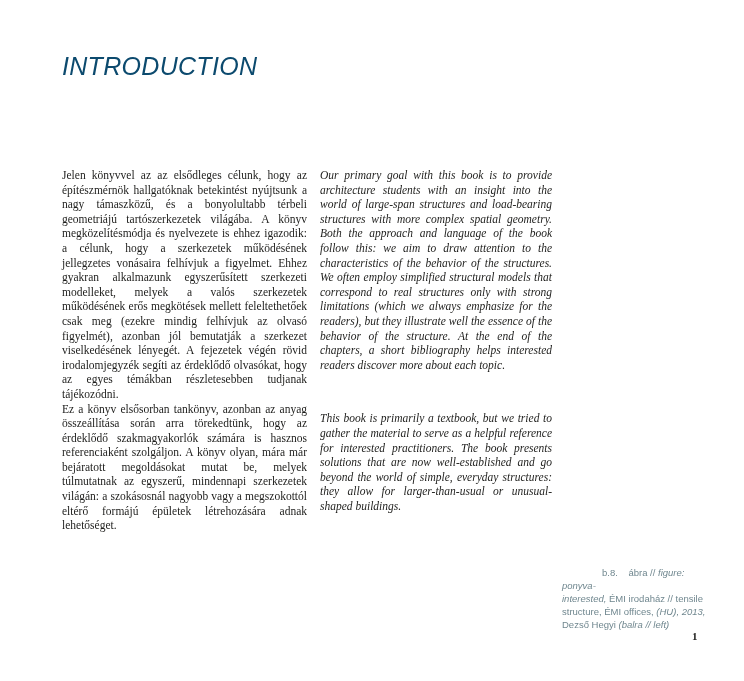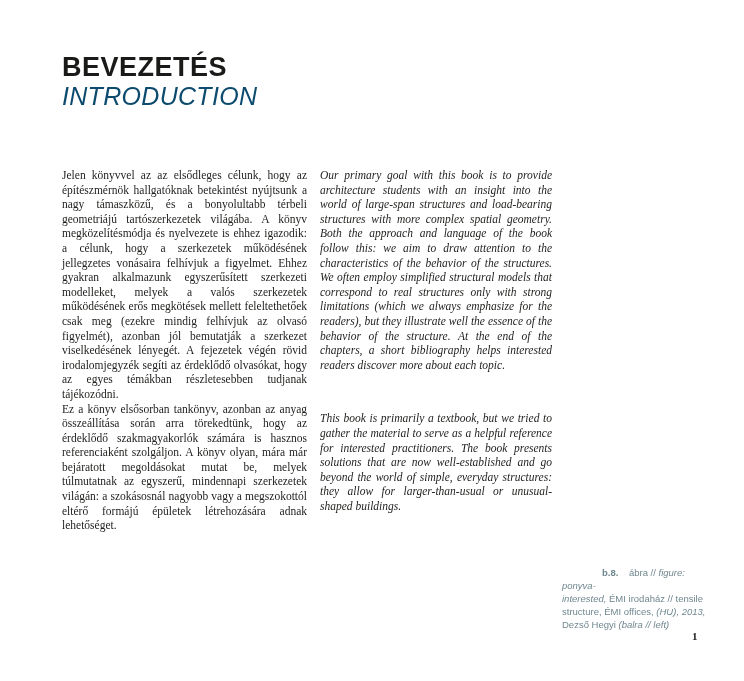--- a/index.html
+++ b/index.html
@@ -53,39 +53,38 @@
   .col-en p + p { margin-top: 39px; }
 
   
   .caption {
     position: absolute; left: 562px; top: 566px; width: 150px;
     font-family: "Liberation Sans", sans-serif;
     font-size: 9.5px;
     line-height: 13px;
   }
   .caption .cap-line { white-space: pre-wrap; }
-  .cap-b { font-weight: bold; padding-left: 40px; }
+  .cap-b { font-weight: normal; padding-left: 40px; }
   .cap-i { font-style: italic; }
 
   
   .page-number {
     position: absolute; left: 692px; top: 630px;
     font-family: "Liberation Serif", serif;
     font-weight: bold;
     font-size: 11px;
     color: #1d1d1b;
   }
 </style>
 </head>
 <body>
 
 <div class="page">
 
   <div class="title-block">
-    <div class="title-hu">BEVEZETÉS</div>
     <div class="title-en">INTRODUCTION</div>
   </div>
 
   <div class="columns">
     <div class="col col-hu">
       <p>Jelen könyvvel az az elsődleges célunk, hogy az építészmérnök hallgatóknak betekintést nyújtsunk a nagy támaszközű, és a bonyolultabb térbeli geometriájú tartószerkezetek világába. A könyv megközelítésmódja és nyelvezete is ehhez igazodik: a célunk, hogy a szerkezetek működésének jellegzetes vonásaira felhívjuk a figyelmet. Ehhez gyakran alkalmazunk egyszerűsített szerkezeti modelleket, melyek a valós szerkezetek működésének erős megkötések mellett feleltethetőek csak meg (ezekre mindig felhívjuk az olvasó figyelmét), azonban jól bemutatják a szerkezet viselkedésének lényegét. A fejezetek végén rövid irodalomjegyzék segíti az érdeklődő olvasókat, hogy az egyes témákban részletesebben tudjanak tájékozódni.</p>
       <p>Ez a könyv elsősorban tankönyv, azonban az anyag összeállítása során arra törekedtünk, hogy az érdeklődő szakmagyakorlók számára is hasznos referenciaként szolgáljon. A könyv olyan, mára már bejáratott megoldásokat mutat be, melyek túlmutatnak az egyszerű, mindennapi szerkezetek világán: a szokásosnál nagyobb vagy a megszokottól eltérő formájú épületek létrehozására adnak lehetőséget.</p>
     </div>
     <div class="col col-en">
       <p>Our primary goal with this book is to provide architecture students with an insight into the world of large-span structures and load-bearing structures with more complex spatial geometry. Both the approach and language of the book follow this: we aim to draw attention to the characteristics of the behavior of the structures. We often employ simplified structural models that correspond to real structures only with strong limitations (which we always emphasize for the readers), but they illustrate well the essence of the behavior of the structure. At the end of the chapters, a short bibliography helps interested readers discover more about each topic.</p>

